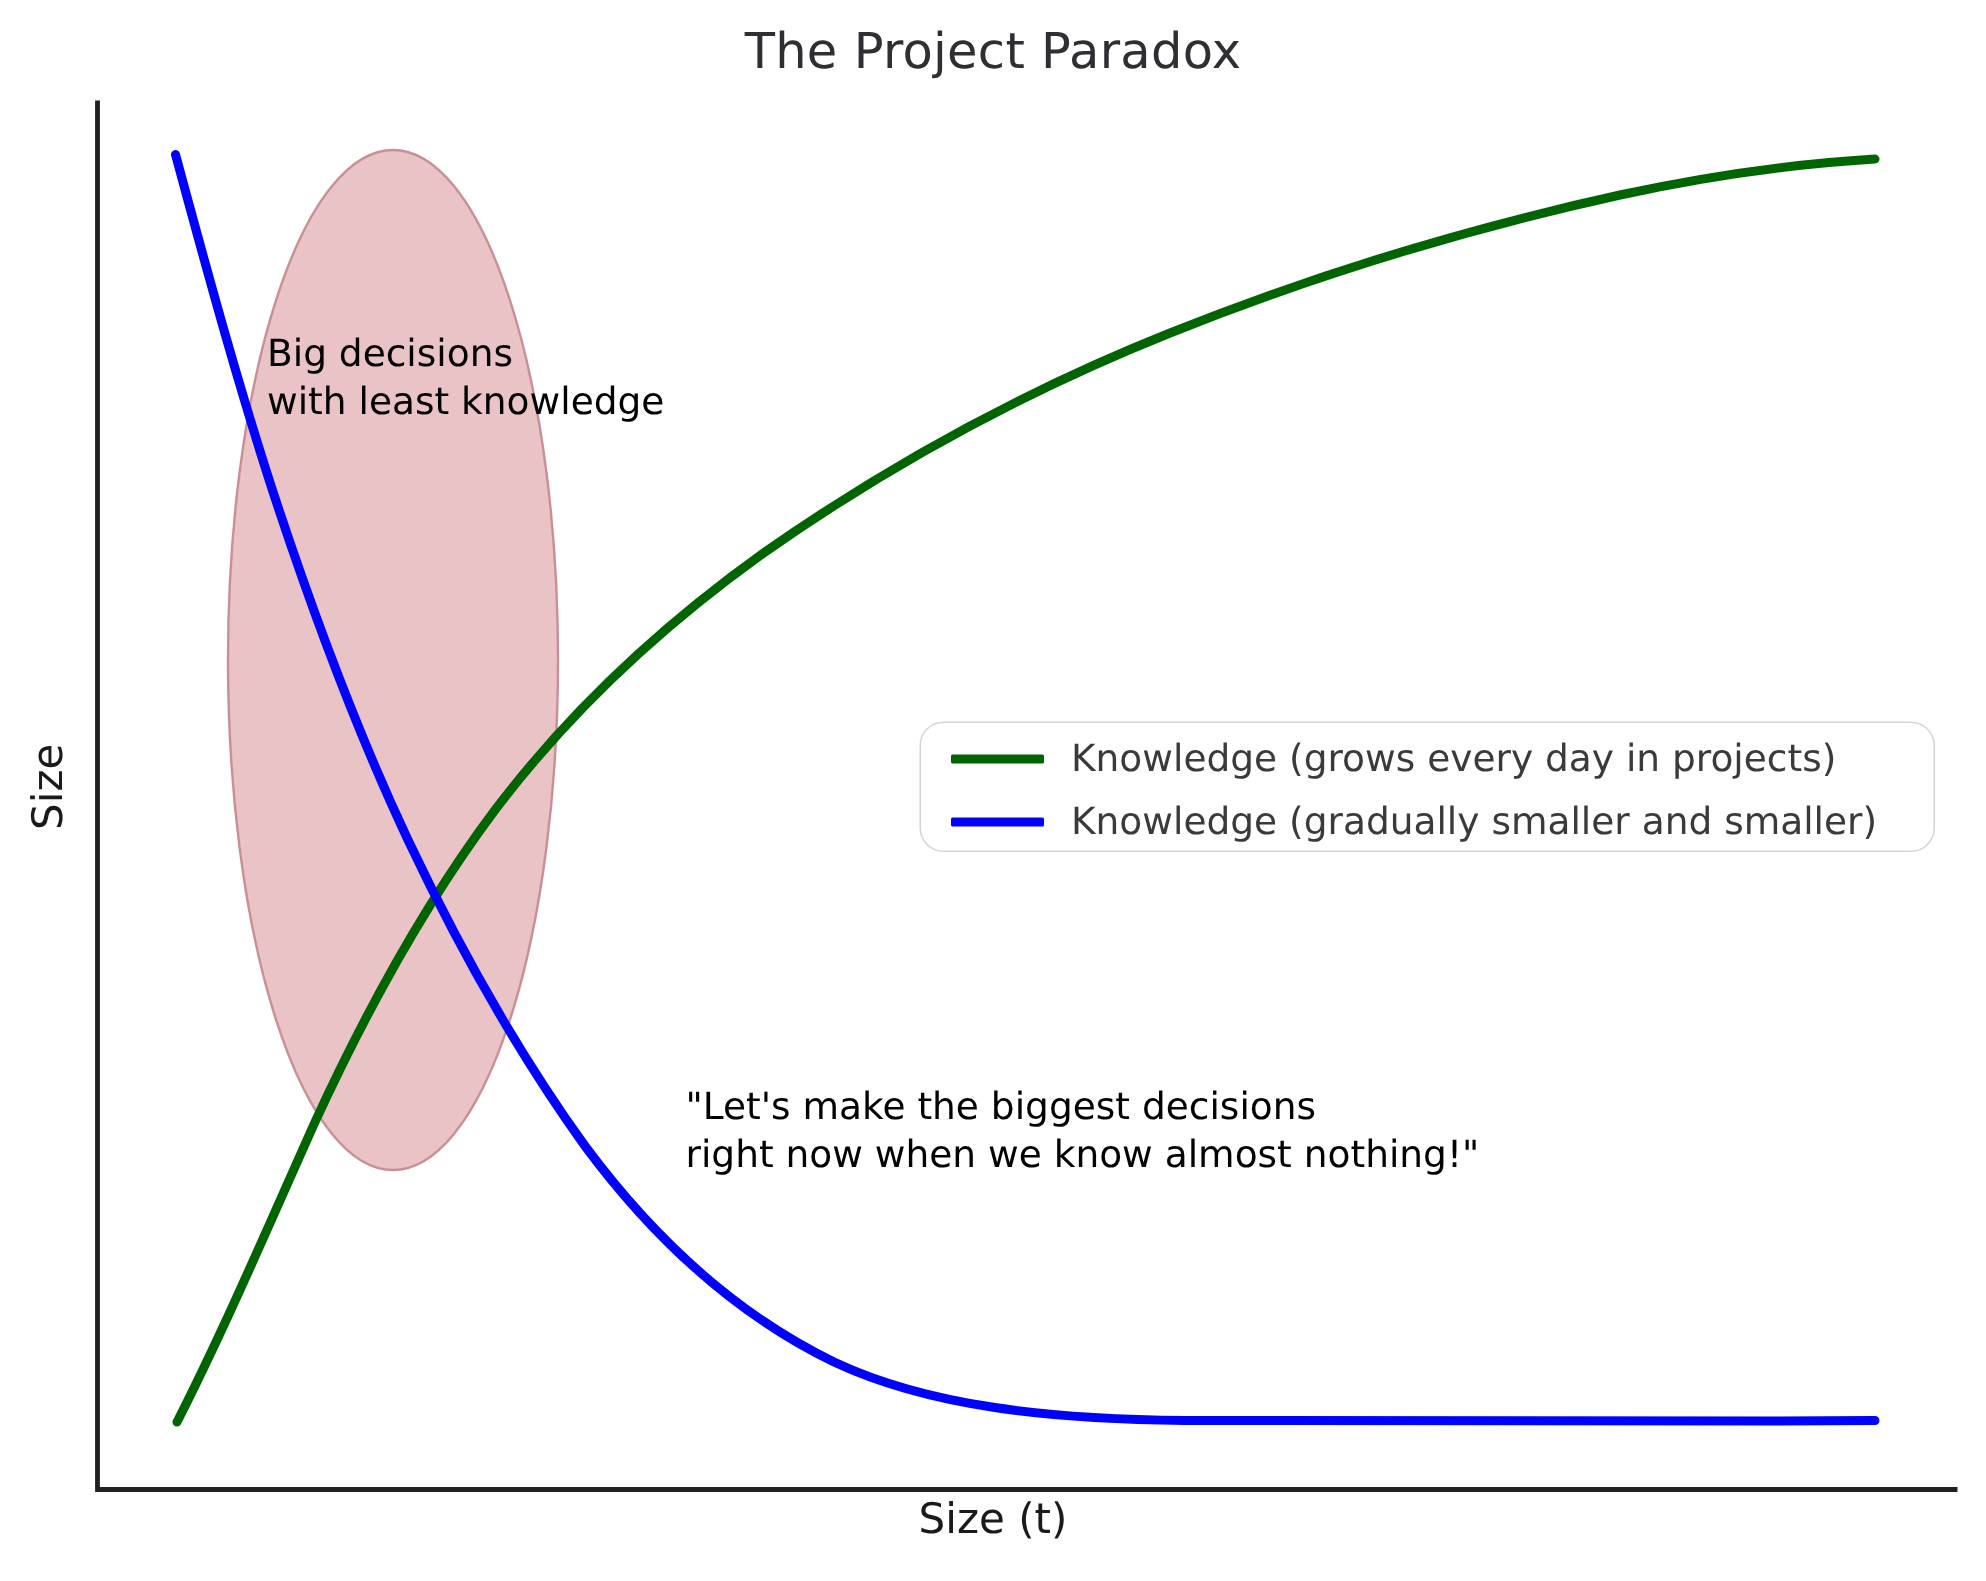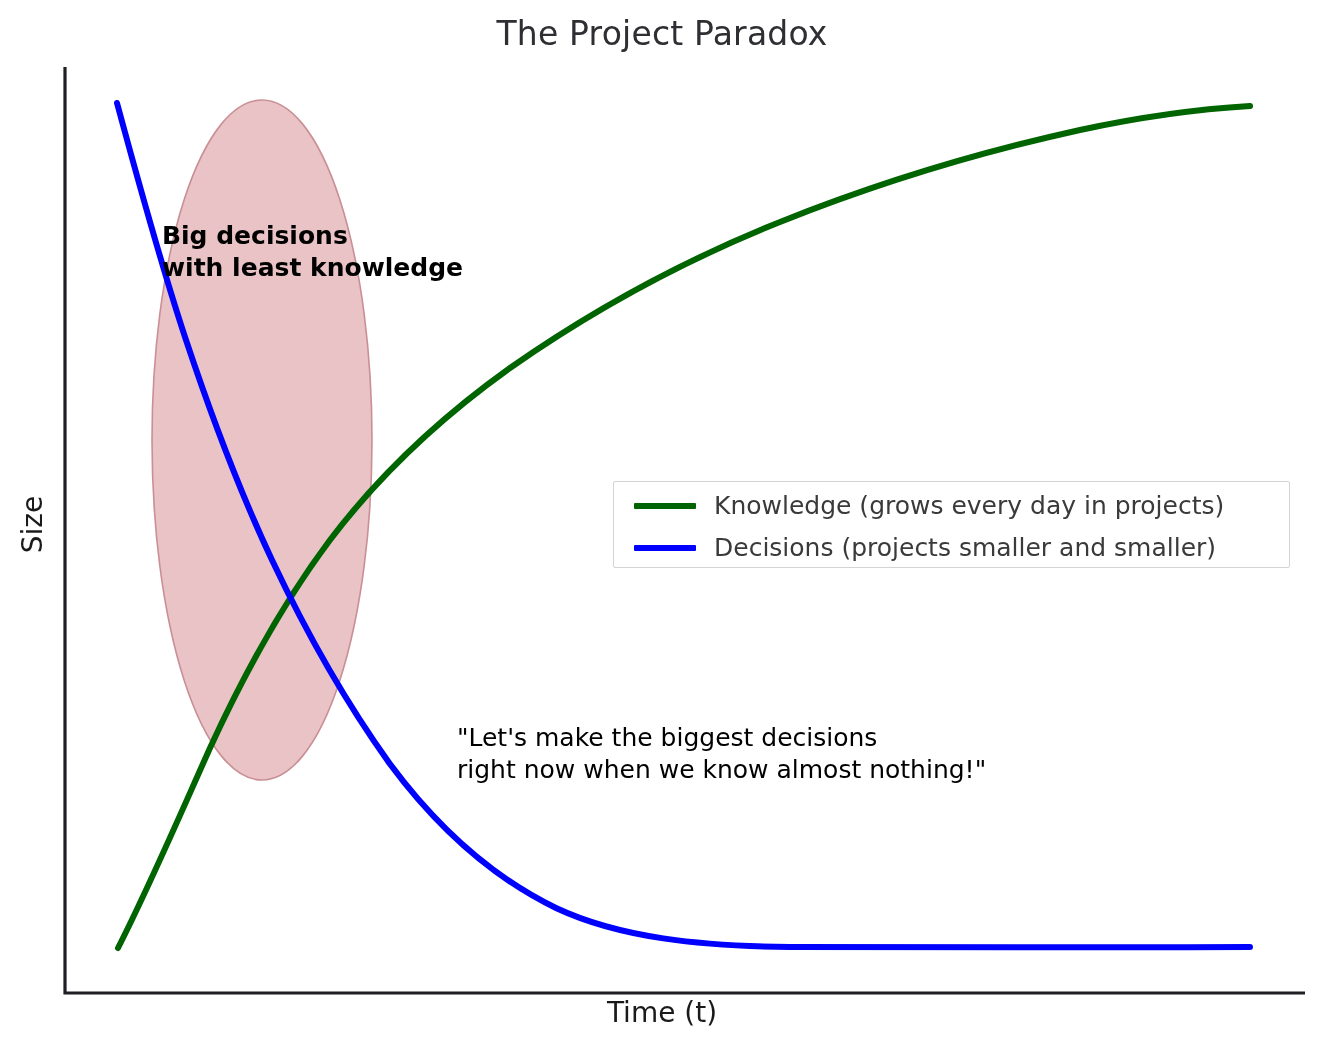--- a/index.html
+++ b/index.html
@@ -56,38 +56,37 @@
     transform-origin: 50% 50%;
   }
   .annotation {
     position: absolute;
     font-size: 25px;
     color: #000000;
     line-height: 1.28;
     white-space: pre;
   }
   #annotation-ellipse-text {
-    left: 162px;
+    left: 178px;
     top: 220px;
-    font-weight: bold;
   }
   #annotation-quote-text {
     left: 457px;
     top: 722px;
   }
   #legend-box {
     position: absolute;
     left: 613px;
     top: 481px;
     width: 677px;
     height: 87px;
     box-sizing: border-box;
     background: #ffffff;
     border: 1.3px solid #d4d4d4;
-    border-radius: 2px;
+    border-radius: 16px;
   }
   .legend-row {
     position: absolute;
     left: 0;
     height: 43px;
     display: flex;
     align-items: center;
   }
   #legend-row-0 { top: 2px; }
   #legend-row-1 { top: 44px; }
@@ -141,21 +140,21 @@
   <div class="annotation" id="annotation-quote-text">"Let's make the biggest decisions
 right now when we know almost nothing!"</div>
 
   <div id="legend-box">
     <div class="legend-row" id="legend-row-0">
       <span class="legend-swatch" style="background:#006400;"></span>
       <span class="legend-text">Knowledge (grows every day in projects)</span>
     </div>
     <div class="legend-row" id="legend-row-1">
       <span class="legend-swatch" style="background:#0000FF;"></span>
-      <span class="legend-text">Decisions (projects smaller and smaller)</span>
+      <span class="legend-text">Knowledge (gradually smaller and smaller)</span>
     </div>
   </div>
 
-  <div class="axis-label" id="xlabel">Time (t)</div>
+  <div class="axis-label" id="xlabel">Size (t)</div>
 
   <div class="axis-label" id="ylabel">Size</div>
 
 </div>
 
 </body></html>

